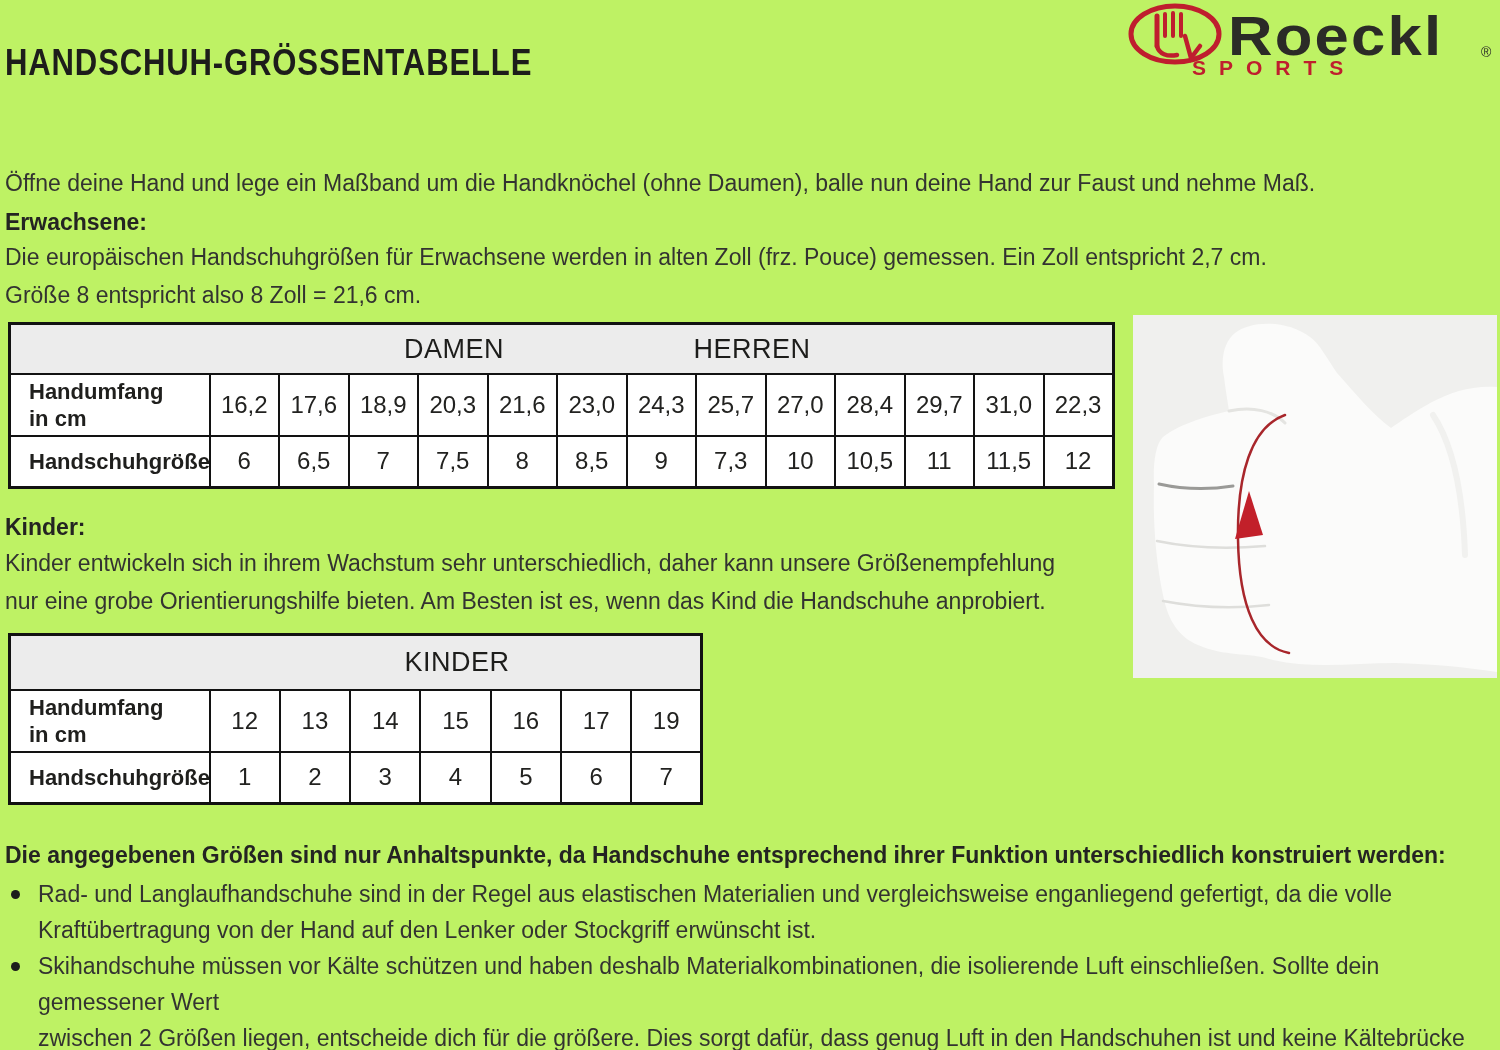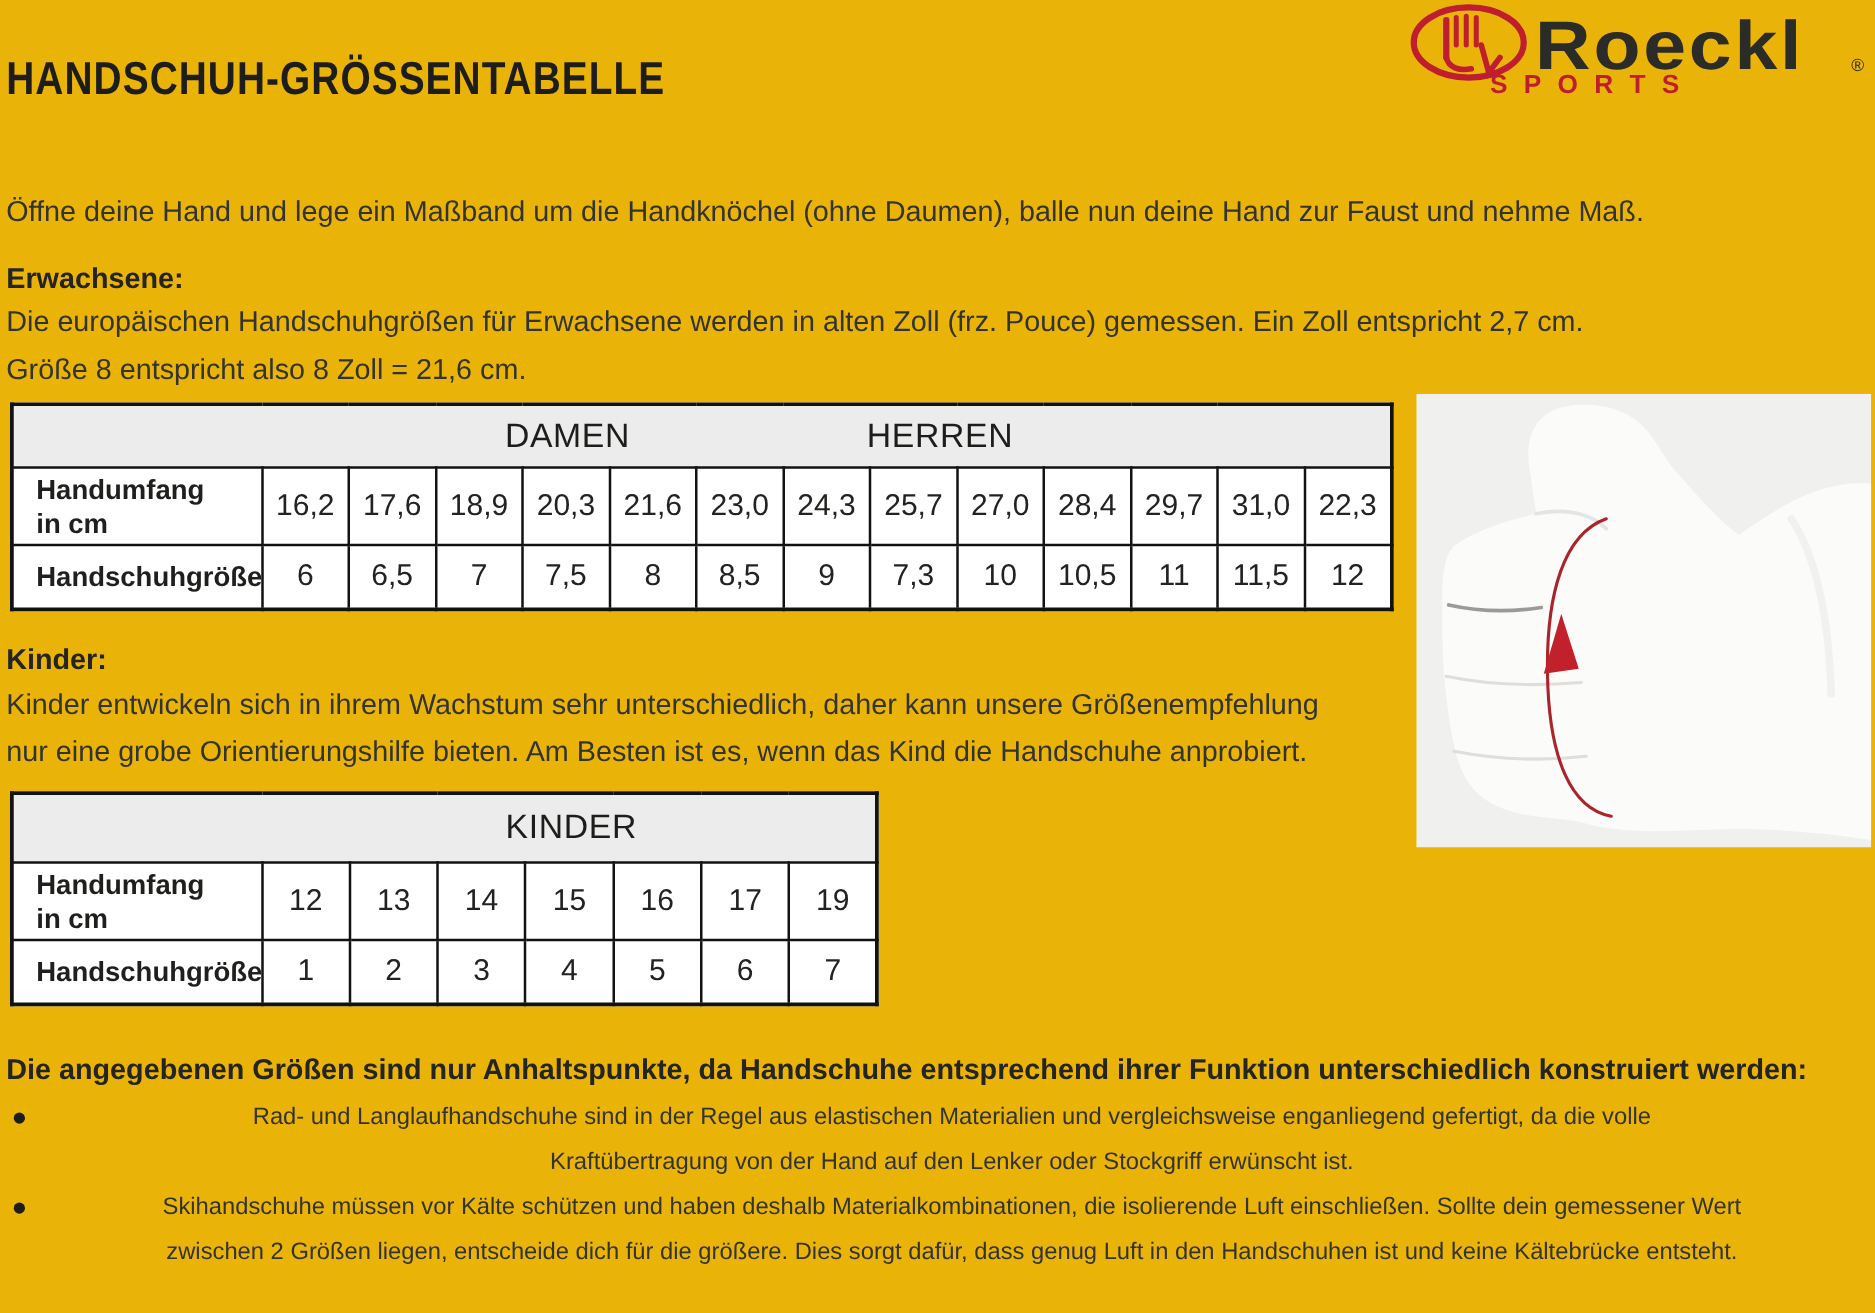--- a/index.html
+++ b/index.html
@@ -1,18 +1,18 @@
 <!DOCTYPE html>
 <html><head>
 <meta charset="utf-8">
 <style>
   * { margin:0; padding:0; box-sizing:border-box; }
   html,body { background:#ffffff; }
   .page {
-    position:relative; width:1500px; height:1050px; background:#eab308;
+    position:relative; width:1500px; height:1050px; background:#bef264;
     font-family:"Liberation Sans", sans-serif; color:#2e2e2c; overflow:hidden;
   }
 
   
   .title {
     position:absolute; left:5px; top:42px;
     font-size:37px; font-weight:700; color:#1d1d1b; letter-spacing:1px;
     transform:scaleX(0.84); transform-origin:left top; white-space:nowrap;
   }
   .logo-emblem { position:absolute; left:1127px; top:2px; }
@@ -25,21 +25,21 @@
   .sports {
     position:absolute; left:1192px; top:56px; font-size:21px; font-weight:700;
     color:#bf1e2e; letter-spacing:13px; white-space:nowrap;
   }
 
   
   .h-bold { position:absolute; left:5px; font-size:23px; font-weight:700; color:#242422; white-space:pre-line; line-height:38px; }
   .para   { position:absolute; left:5px; font-size:23px; font-weight:400; color:#333331; white-space:pre-line; line-height:38px; }
 
   .measure-heading { top:112px; }
-  .measure-text    { top:150px;text-align:right; }
+  .measure-text    { top:164px;text-align:right; }
   .adults-heading  { top:203px; }
   .adults-text     { top:238px; }
   .kids-heading    { top:508px; }
   .kids-text       { top:544px; }
 
   
   table { border-collapse:collapse; table-layout:fixed; position:absolute; left:8px; background:#fff; }
   .tbl-adult { top:322px; width:1104px; }
   .tbl-kids  { top:633px; width:692px;  }
   td { border:2px solid #121212; text-align:center; vertical-align:middle; }
@@ -59,22 +59,22 @@
     text-align:left; padding-left:18px; font-size:22px; font-weight:700;
     color:#1f1f1d; white-space:pre-line; line-height:27px;
   }
   .val-cell { font-size:24px; font-weight:400; color:#222220; }
 
   
   .notes { position:absolute; left:5px; top:836px; width:1480px; }
   .notes-heading { font-size:23px; font-weight:700; color:#242422; line-height:38px; }
   .notes ul { list-style:none; margin-top:2px; }
   .notes li {
-    position:relative; padding-left:33px; font-size:19px; color:#333331;
-    line-height:36px; white-space:pre-line;text-align:center;
+    position:relative; padding-left:33px; font-size:23px; color:#333331;
+    line-height:36px; white-space:pre-line;
   }
   .notes li::before {
     content:""; position:absolute; left:6px; top:14px; width:9px; height:9px;
     border-radius:50%; background:#1d1d1b;
   }
 
   
   .hand-fig { position:absolute; left:1133px; top:315px; width:364px; height:363px; }
 </style>
 </head>

